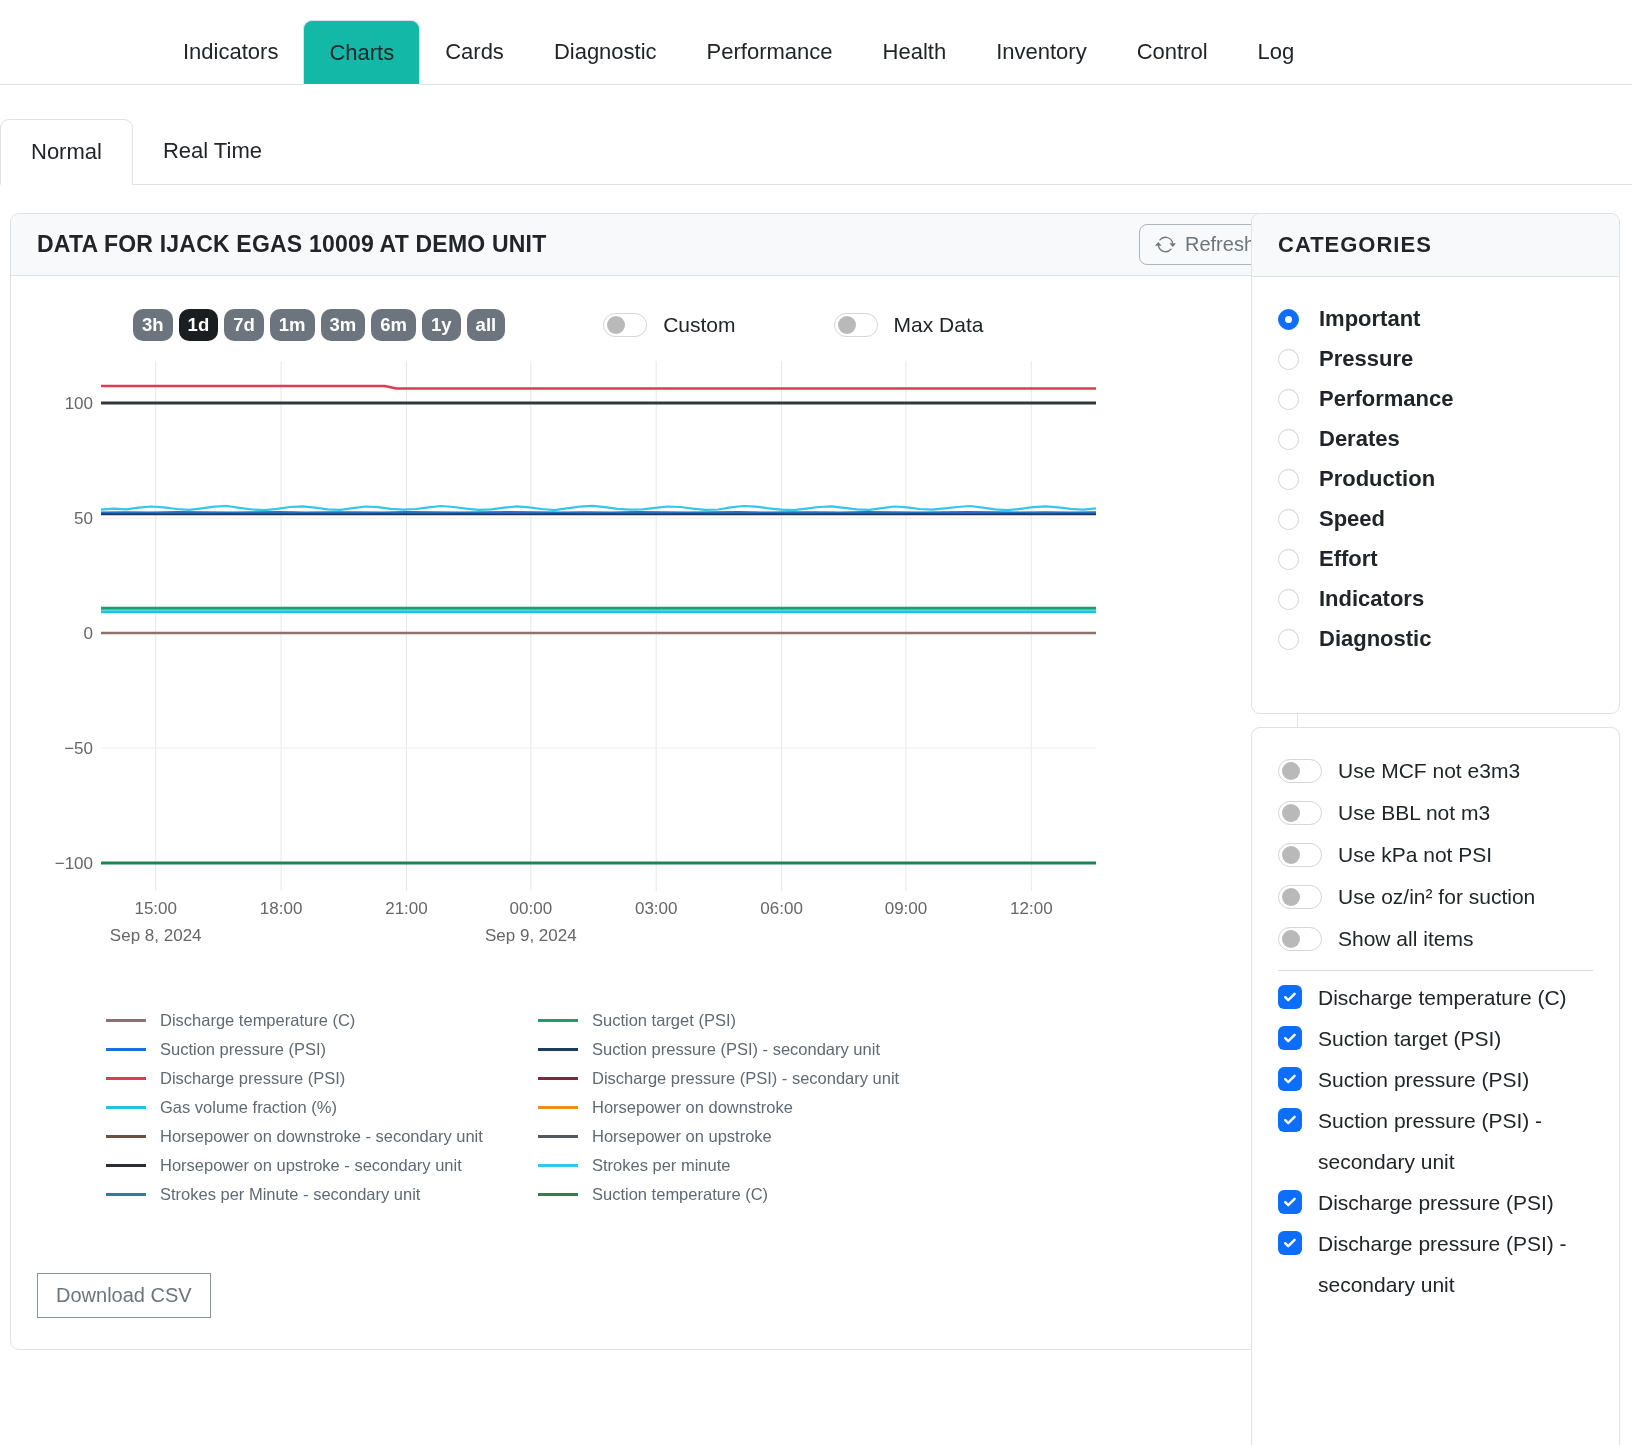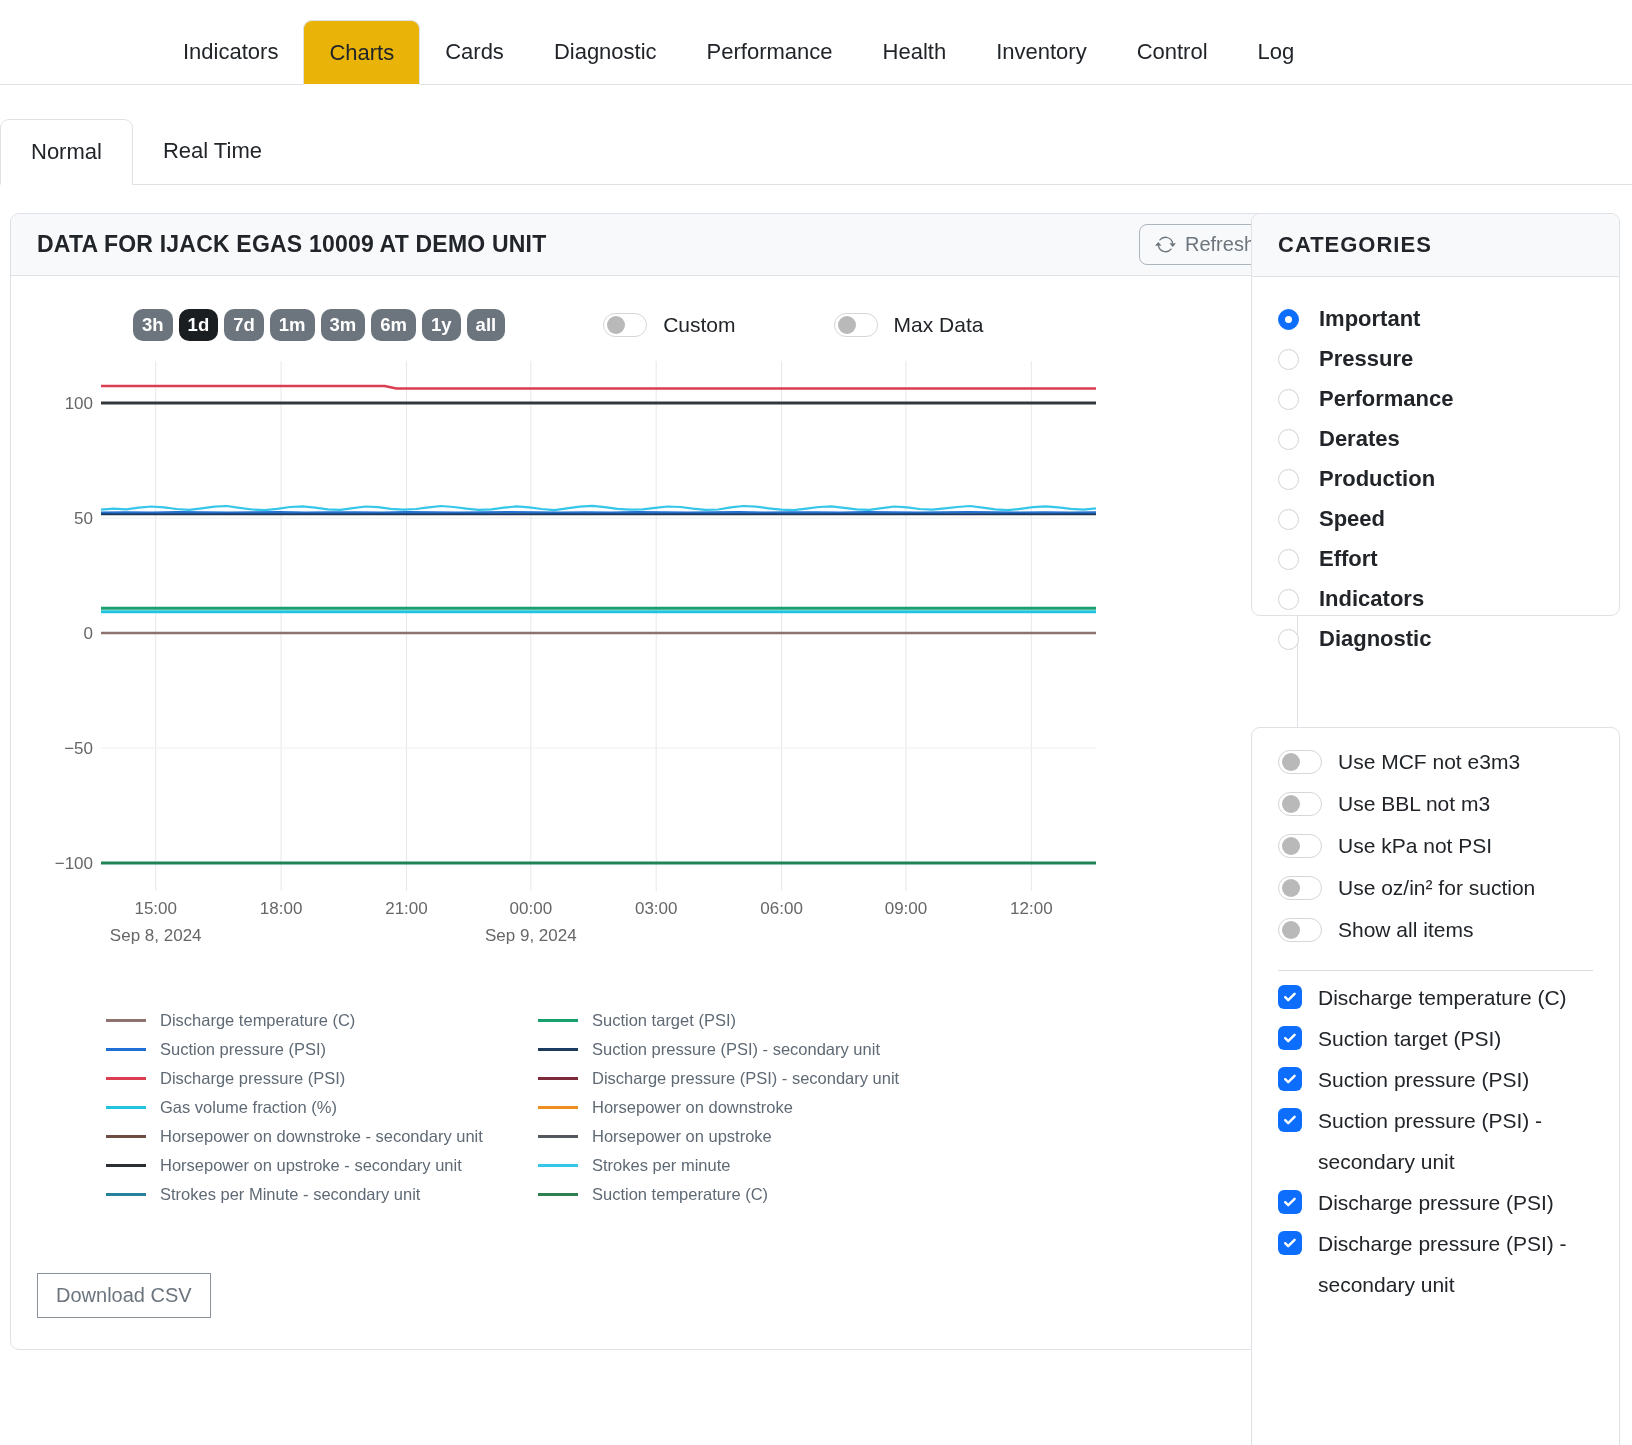--- a/index.html
+++ b/index.html
@@ -5,21 +5,21 @@
   * { box-sizing: border-box; margin: 0; padding: 0; }
   html,body { width: 1632px; height: 1445px; overflow: hidden; background: #fff;
     font-family: "Liberation Sans", sans-serif; color: #212529; position: relative; }
 
   
   .topnav { position: absolute; top: 0; left: 0; width: 1632px; height: 85px;
     border-bottom: 1px solid #dee2e6; display: flex; align-items: flex-end; padding-left: 158px; }
   .topnav .tab { font-size: 22px; padding: 0 25px; height: 64px; display: flex; align-items: center;
     cursor: pointer; margin-bottom: 0; color: #212529; }
   .topnav .tab.active { border: 1px solid #dee2e6; border-bottom: 1px solid #fff;
-    border-radius: 9px 9px 0 0; background: #eab308; margin-bottom: -1px; height: 65px; }
+    border-radius: 9px 9px 0 0; background: #14b8a6; margin-bottom: -1px; height: 65px; }
 
   
   .subnav { position: absolute; top: 118px; left: 0; width: 1632px; height: 67px;
     border-bottom: 1px solid #dee2e6; display: flex; align-items: flex-end; }
   .subnav .tab { font-size: 22px; padding: 0 30px; height: 66px; display: flex; align-items: center;
     cursor: pointer; }
   .subnav .tab.active { border: 1px solid #dee2e6; border-bottom: 1px solid #fff;
     border-radius: 9px 9px 0 0; background: #fff; margin-bottom: -1px; }
 
   
@@ -55,35 +55,35 @@
 
   .legend { margin: 50px 0 0 95px; display: grid; grid-template-columns: 432px 1fr; row-gap: 0; }
   .legend-item { display: flex; align-items: center; height: 29px; color: #5f6a75; font-size: 16.5px; }
   .legend-swatch { width: 40px; height: 3px; margin-right: 14px; flex: 0 0 auto; }
 
   .download-btn { margin: 64px 0 0 26px; border: 1px solid #8a9199; border-radius: 0;
     background: #fff; color: #6c757d; font-size: 20px; padding: 10px 18px; cursor: pointer;
     font-family: inherit; }
 
   
-  .cat-panel { left: 1251px; top: 213px; width: 369px; height: 403px; }
+  .cat-panel { left: 1251px; top: 213px; width: 369px; height: 501px; }
   .cat-panel .panel-header, .items-panel .panel-header { height: 63px; }
   .side-title { font-size: 22px; font-weight: bold; letter-spacing: 1px; }
   .cat-body { padding: 22px 26px; }
   .radio-row { display: flex; align-items: center; height: 40px; cursor: pointer; font-weight: bold; }
   .radio { width: 21px; height: 21px; border-radius: 50%; border: 1px solid #d2d2d2; background: #fff;
     position: relative; flex: 0 0 auto; }
   .radio.checked { background: var(--accent); border-color: var(--accent); }
   .radio.checked::after { content: ""; position: absolute; left: 6px; top: 6px; width: 7px; height: 7px;
     border-radius: 50%; background: #fff; }
   .radio-label { font-size: 22px; margin-left: 20px; }
 
   .items-panel { left: 1251px; top: 727px; width: 369px; height: 770px; }
   .items-body { padding: 22px 26px 10px 26px; }
-  .item-toggle-row { display: flex; height: 42px; }
+  .item-toggle-row { display: flex; align-items: center; height: 42px; }
   .items-divider { border: none; border-top: 1px solid #dcdcdc; margin: 10px 0 6px 0; }
   .check-row { display: flex; align-items: flex-start; cursor: pointer; }
   .checkbox { width: 24px; height: 24px; border-radius: 6px; background: var(--accent);
     margin-top: 8px; flex: 0 0 auto; display: flex; align-items: center; justify-content: center; }
   .check-label { font-size: 21px; line-height: 41px; margin-left: 16px; }
 </style>
 </head>
 <body>
 
 <nav class="topnav" id="topnav">

